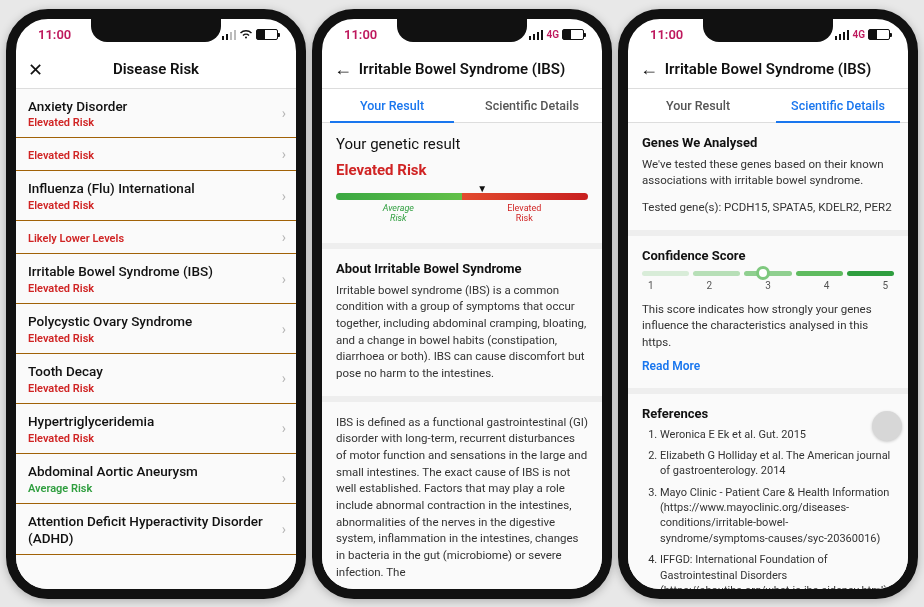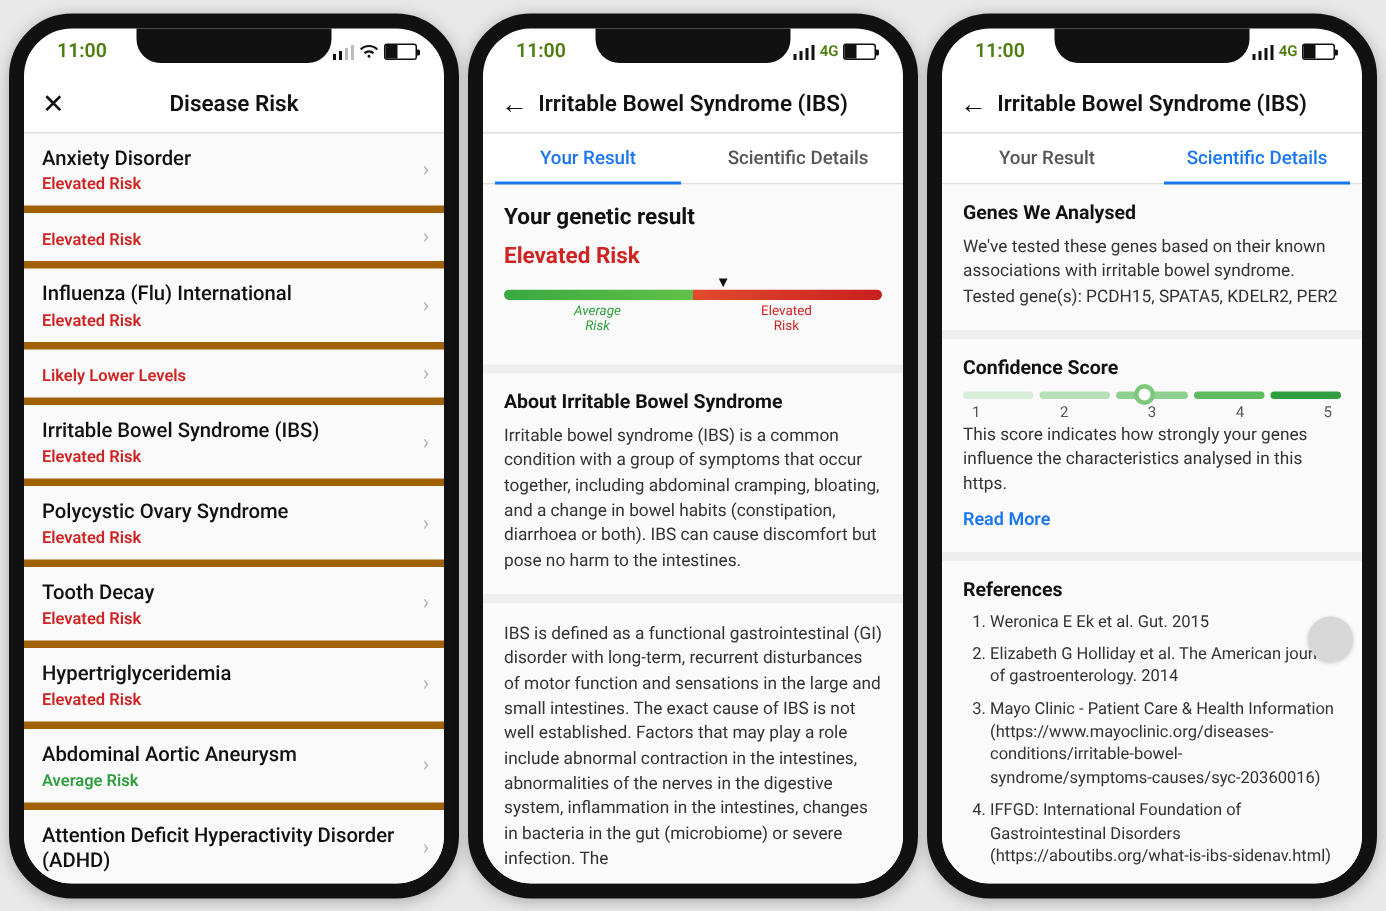--- a/index.html
+++ b/index.html
@@ -8,65 +8,65 @@
     width: 300px; height: 590px; background: #fff; border-radius: 42px; border: 10px solid #111;
     position: relative; overflow: hidden; display: flex; flex-direction: column; flex-shrink: 0;
     box-shadow: 0 2px 10px rgba(0,0,0,.25);
   }
   .notch {
     position: absolute; top: -1px; left: 50%; transform: translateX(-50%);
     width: 130px; height: 24px; background: #111; border-radius: 0 0 16px 16px; z-index: 10;
   }
   .status-bar {
     height: 32px; display: flex; justify-content: space-between; align-items: center;
-    padding: 0 18px 0 22px; font-size: 13px; font-weight: 600; color: #4d7c0f;
+    padding: 0 18px 0 22px; font-size: 13px; font-weight: 600; color: #be185d;
   }
   .status-right { display: flex; align-items: center; gap: 3px; }
   .signal { display: inline-flex; gap: 1.5px; align-items: flex-end; }
   .signal span { width: 2.5px; background: #111; display: inline-block; }
   .signal span:nth-child(1){height:4px;} .signal span:nth-child(2){height:6px;}
   .signal span:nth-child(3){height:8px;} .signal span:nth-child(4){height:10px;}
   .signal.weak span:nth-child(3),.signal.weak span:nth-child(4){ background:#bbb; }
   .network { font-size:10px; font-weight:600; }
   .wifi, .battery { display:inline-flex; }
   .battery { width: 22px; height: 11px; border: 1px solid #111; border-radius: 2px; position: relative; }
   .battery::after { content:""; position:absolute; right:-3px; top:3px; width:2px; height:4px; background:#111; border-radius:0 1px 1px 0; }
   .battery .fill { width: 40%; height:100%; background:#111; }
   .nav-bar {
     height: 38px; display:flex; align-items:center; justify-content:center;
     border-bottom: 1px solid #ddd; position:relative; padding: 0 10px;
   }
   .nav-bar .left { position:absolute; left:12px; font-size:18px; color:#111; }
   .nav-title { font-size:15px; font-weight:600; color:#111; }
   .content { flex:1; overflow:hidden; background:#fafafa; }
   
-  .list-item { padding: 9px 12px 8px; border-bottom:5px solid #a16207; position:relative; }
+  .list-item { padding: 9px 12px 8px; border-bottom:1px solid #a16207; position:relative; }
   .list-item .title { font-size:13.5px; font-weight:500; color:#111; line-height:1.25; padding-right:18px; }
   .list-item .risk { font-size:11px; font-weight:600; margin-top:2px; }
   .risk.red { color:#d02424; }
   .risk.green { color:#2f9e3f; }
   .chev { position:absolute; right:10px; top:50%; transform:translateY(-50%); color:#b5b5b5; font-size:14px; }
   
   .tabs { display:flex; border-bottom:1px solid #ddd; }
   .tab { flex:1; text-align:center; padding:9px 0; font-size:12.5px; font-weight:500; color:#555; position:relative; }
   .tab.active { color:#1976ee; }
   .tab.active::after { content:""; position:absolute; bottom:-1px; left:8px; right:8px; height:2px; background:#1976ee; }
   
   .section { padding: 12px 14px 14px; border-bottom: 6px solid #eee; }
-  .section h2 { font-size:15px; font-weight:700; margin-bottom:8px; color:#111; }
+  .section h2 { font-size:15px; font-weight:400; margin-bottom:8px; color:#111; }
   .elev { color:#d02424; font-size:15px; font-weight:700; margin-bottom:10px; }
   .risk-bar { position:relative; margin: 14px 0 6px; }
   .risk-bar .bar { height:7px; border-radius:4px; display:flex; overflow:hidden; }
   .risk-bar .seg-green { flex:1; background:linear-gradient(90deg,#3aa842,#62c048); }
   .risk-bar .seg-red { flex:1; background:linear-gradient(90deg,#e24a2e,#c81f1f); }
   .risk-bar .marker { position:absolute; top:-10px; left:58%; transform:translateX(-50%); color:#111; font-size:10px; }
   .risk-labels { display:flex; justify-content:space-around; font-size:9px; text-align:center; margin-top:3px; }
   .risk-labels .g{ color:#2f9e3f;font-style:italic; } .risk-labels .r{ color:#d02424; }
   .body-text { font-size:11.5px; line-height:1.45; color:#333; }
-  .body-text.mt { }
+  .body-text.mt { margin-top:10px; }
   .section h3 { font-size:13px; font-weight:700; margin-bottom:6px; color:#111; }
   
   .conf-bar { display:flex; gap:4px; margin:8px 0 4px; align-items:center; position:relative; }
   .conf-seg { flex:1; height:5px; border-radius:3px; }
   .conf-thumb { position:absolute; left:48%; top:50%; width:14px;height:14px;border-radius:50%;background:#fff;border:3px solid #7ec87e; transform:translate(-50%,-50%); }
   .conf-nums { display:flex; justify-content:space-between; font-size:10px; color:#555; padding:0 6px; }
   .readmore { color:#1976ee; font-size:12px; font-weight:600; margin-top:8px; display:inline-block; }
   .refs ol { padding-left:18px; }
   .refs li { font-size:11px; line-height:1.4; color:#333; margin-bottom:6px; }
   .float-btn { position:absolute; right:6px; bottom:148px; width:30px;height:30px;border-radius:50%; background:#d7d7d7; box-shadow:0 1px 3px rgba(0,0,0,.2); }

